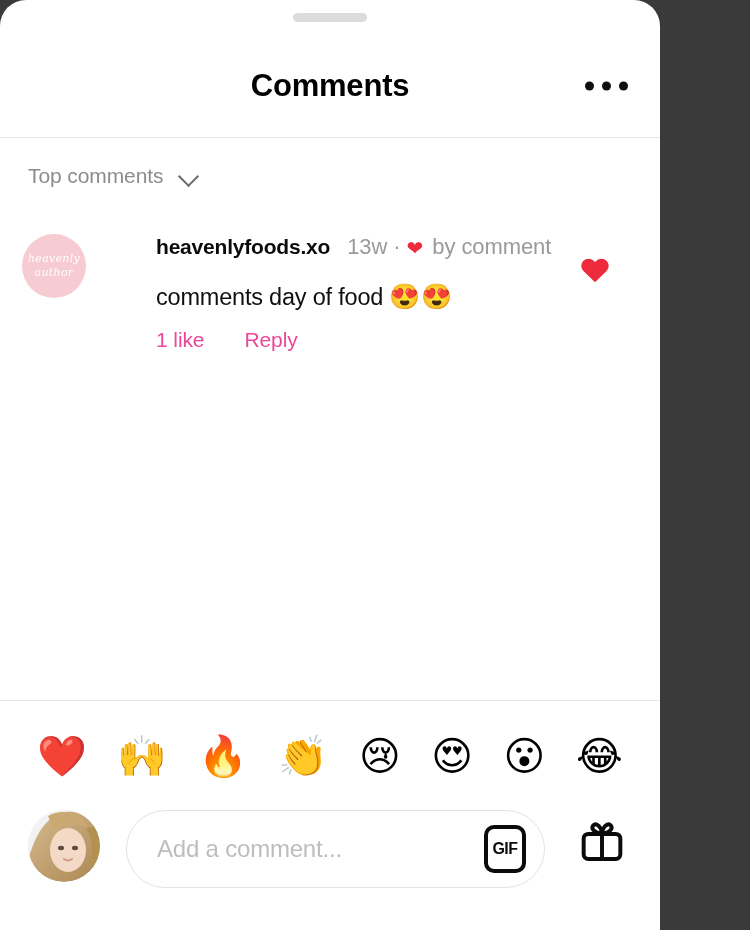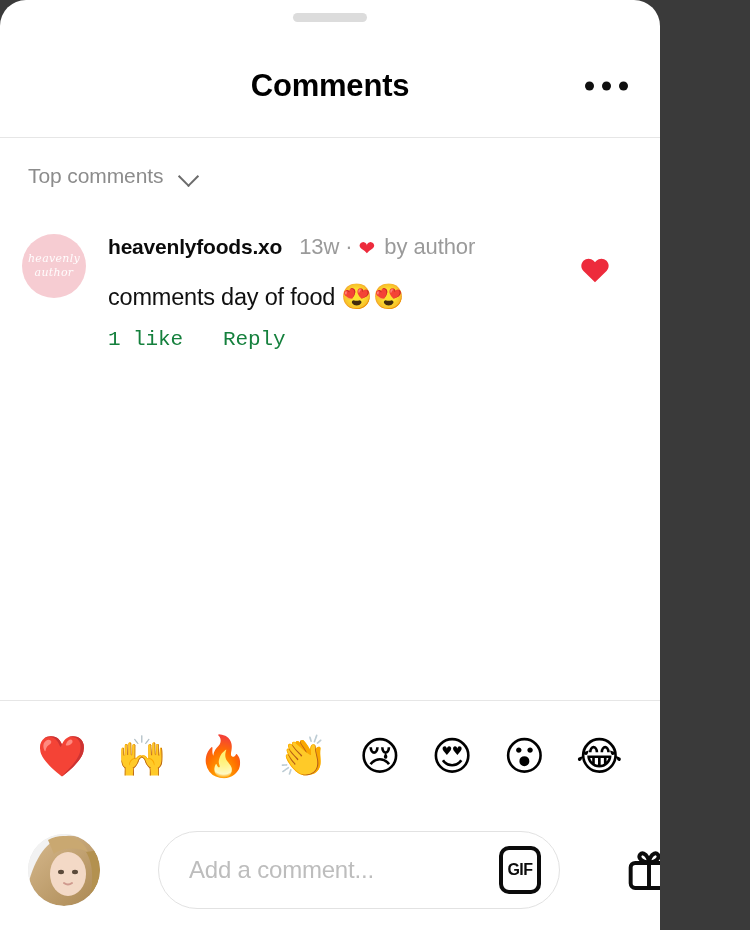--- a/index.html
+++ b/index.html
@@ -102,20 +102,21 @@
   .comment-list {
     flex:1 1 auto;
     overflow-y:auto;
     padding-top:12px;
   }
   .comment {
     display:flex;
     align-items:flex-start;
     padding:4px 22px 0 22px;
     position:relative;
+    gap:48px;
   }
   .c-avatar {
     width:64px; height:64px;
     border-radius:50%;
     flex:0 0 auto;
     margin-top:4px;
     overflow:hidden;
   }
   .c-body {
     flex:1 1 auto;
@@ -158,24 +159,23 @@
     margin-top:4px;
   }
   .c-emoji { font-size:25px; letter-spacing:1px; }
   .c-actions {
     display:flex;
     align-items:center;
     margin-top:10px;
   }
   .c-likes, .c-reply {
     font-size:21px;
-    color:#15803d;
+    color:#ec4899;
     letter-spacing:-0.1px;
     cursor:pointer;
-    font-family:Liberation Mono, monospace;
   }
   .c-reply { margin-left:40px; }
   .c-like-btn {
     position:absolute;
     right:44px;
     top:24px;
     font-size:0;
     cursor:pointer;
     padding:6px;
   }
@@ -217,23 +217,21 @@
     cursor:pointer;
     padding:4px;
     font-family:"DejaVu Sans", sans-serif;
   }
 
   
   .composer {
     flex:0 0 auto;
     height:120px;
     display:flex;
-    align-items:center;
-    padding:0 36px 0 28px;
-    gap:32px;
+    padding:0 27px 0 28px;
   }
   .me-avatar {
     width:72px; height:72px;
     border-radius:50%;
     flex:0 0 auto;
     overflow:hidden;
     background:#e8e8e8;
     position:relative;
   }
   .input-pill {
@@ -314,21 +312,21 @@
           <span>author</span>
         </div>
       </div>
 
       <div class="c-body">
         <div class="c-meta">
           <span class="c-user">heavenlyfoods.xo</span>
           <span class="c-time">13w</span>
           <span class="c-dot">·</span>
           <span class="c-heart-inline">❤</span>
-          <span class="c-author">by author</span>
+          <span class="c-author">by comment</span>
         </div>
 
         <div class="c-text">
           <span>comments day of food</span>
           <span class="c-emoji">😍😍</span>
         </div>
 
         <div class="c-actions">
           <span class="c-likes">1 like</span>
           <span class="c-reply">Reply</span>

